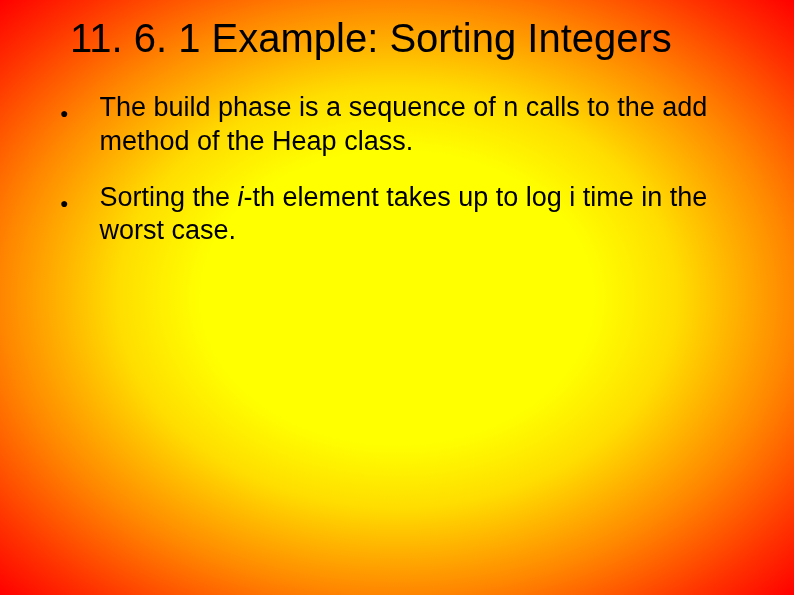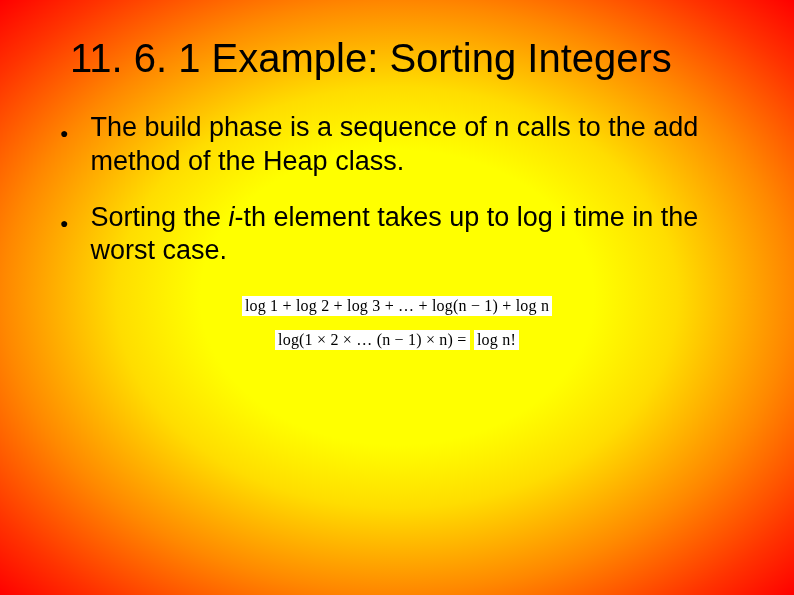--- a/index.html
+++ b/index.html
@@ -13,21 +13,21 @@
       #ff3300 88%,
       #ff0000 100%);
     font-family: Arial, Helvetica, sans-serif;
     color: #000;
     position: relative;
   }
   .slide {
     position: absolute;
     top: 0; left: 0;
     width: 794px; height: 595px;
-    padding: 36px 60px 40px 60px;
+    padding: 16px 60px 40px 60px;
   }
   .title {
     font-size: 40px;
     font-weight: normal;
     margin-bottom: 30px;
     margin-left: 10px;
   }
   .content {
     padding-left: 0;
   }
@@ -40,20 +40,21 @@
     font-size: 14px;
     line-height: 32px;
     margin-right: 22px;
     margin-top: 6px;
     flex-shrink: 0;
   }
   .bullet-text {
     font-size: 27px;
     line-height: 1.25;
     flex: 1;
+    margin-left: 9px;
   }
   .italic { font-style: italic; }
   .formula-block {
     margin-top: 28px;
     text-align: center;
   }
   .formula {
     display: inline-block;
     background: #ffffff;
     font-family: "Times New Roman", Times, serif;
@@ -81,24 +82,15 @@
       </span>
     </div>
 
     <div class="bullet-item">
       <span class="bullet-dot">●</span>
       <span class="bullet-text">
         <span>Sorting the </span><span class="italic">i</span><span>-th element takes up to log i time in the worst case.</span>
       </span>
     </div>
 
-    <div class="formula-block">
-      <div class="formula-row">
-        <span class="formula">log 1  +  log 2  +  log 3  +  …  + log(n − 1)  +  log n</span>
-      </div>
-      <div class="formula-row">
-        <span class="formula">log(1  ×  2  ×  …  (n − 1)  × n)  =  </span>
-        <span class="formula">log n!</span>
-      </div>
-    </div>
 
   </div>
 </div>
 
 </body></html>

